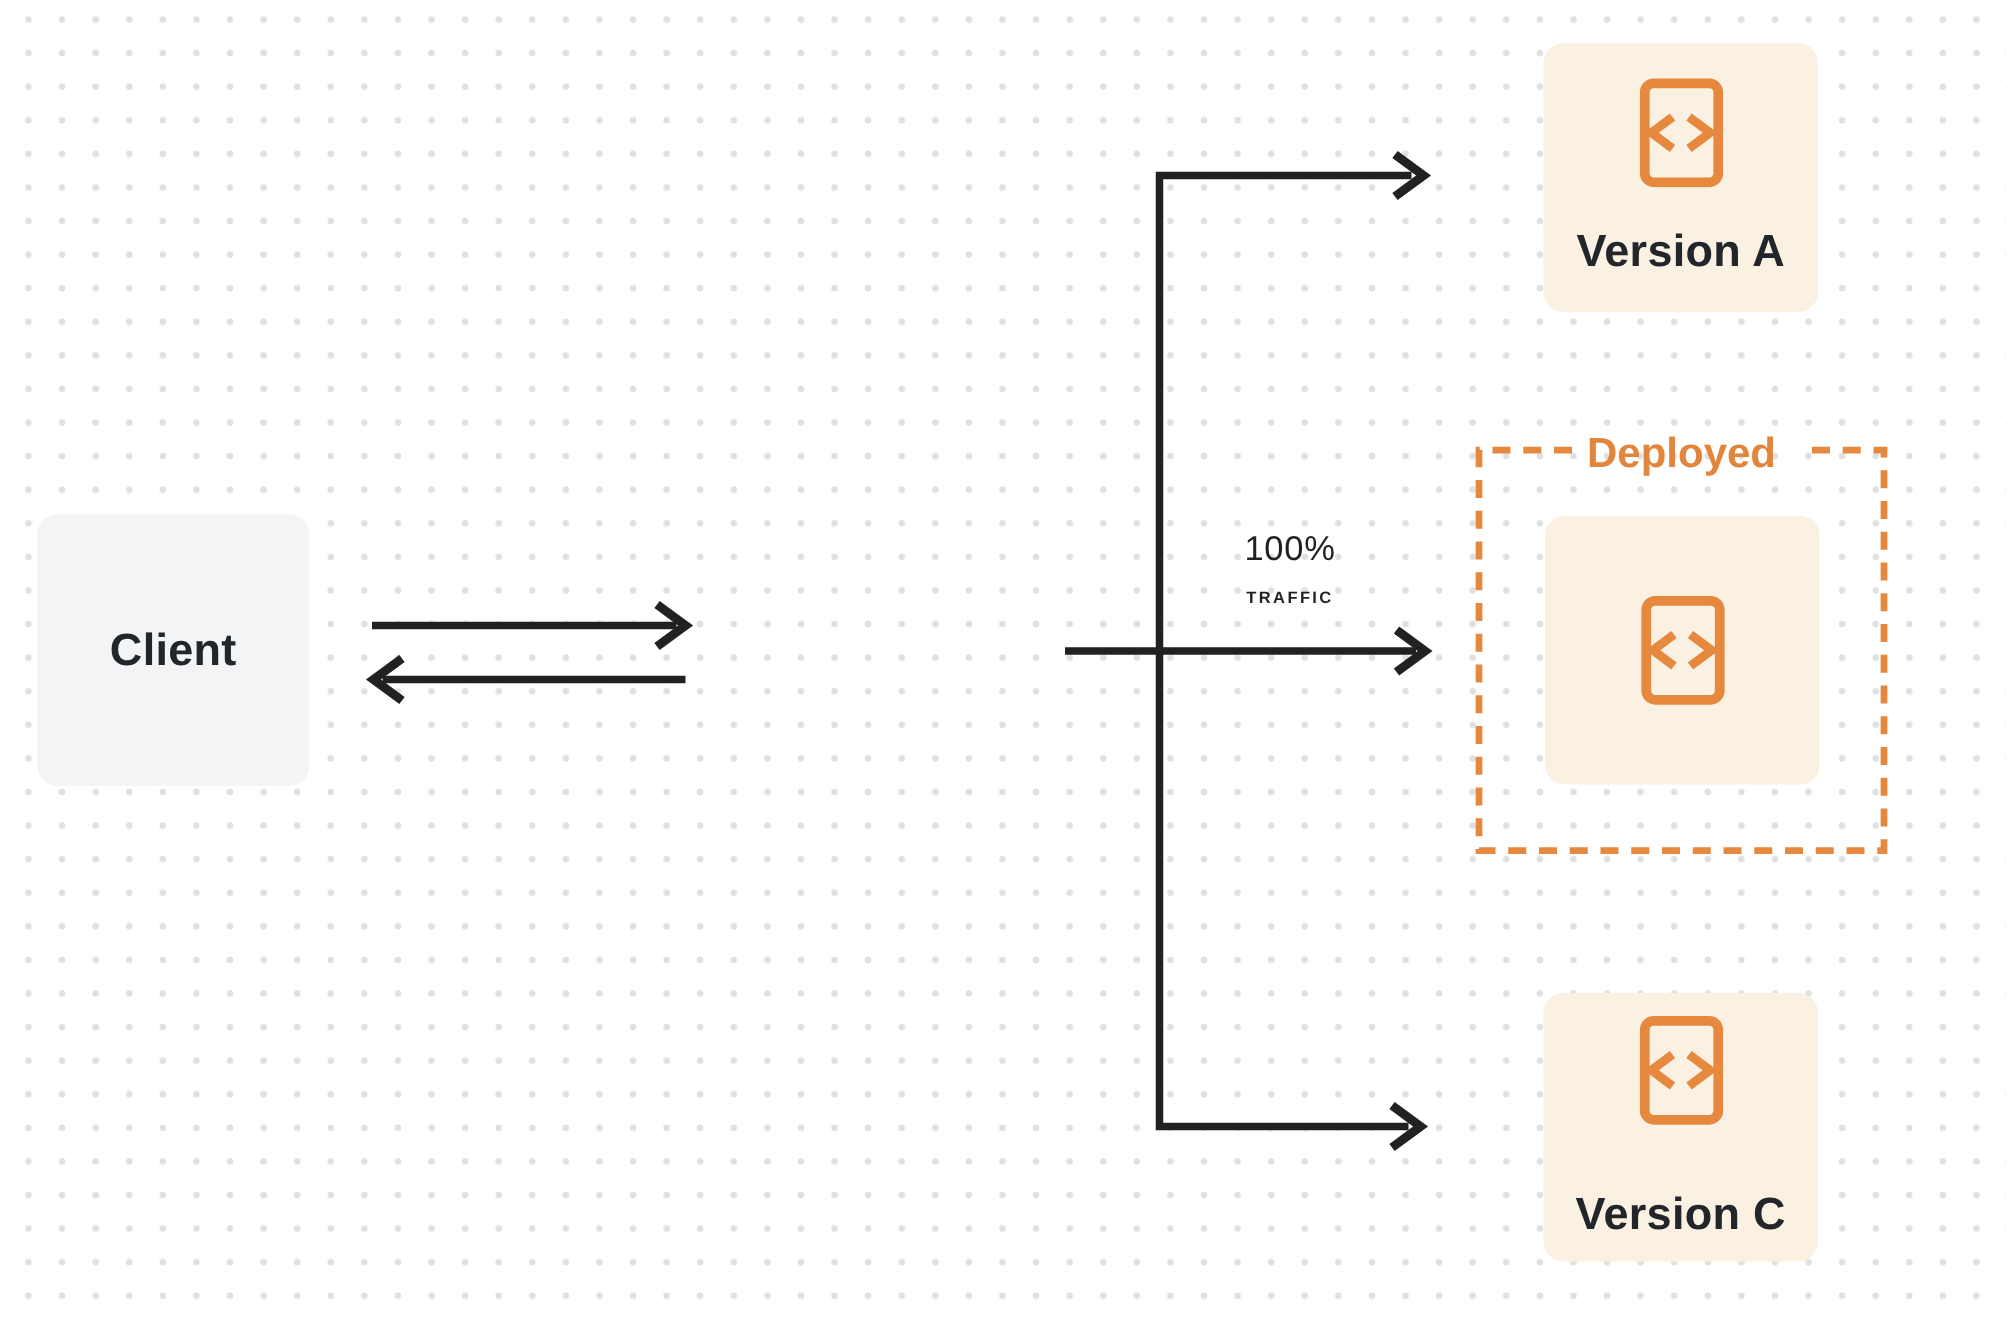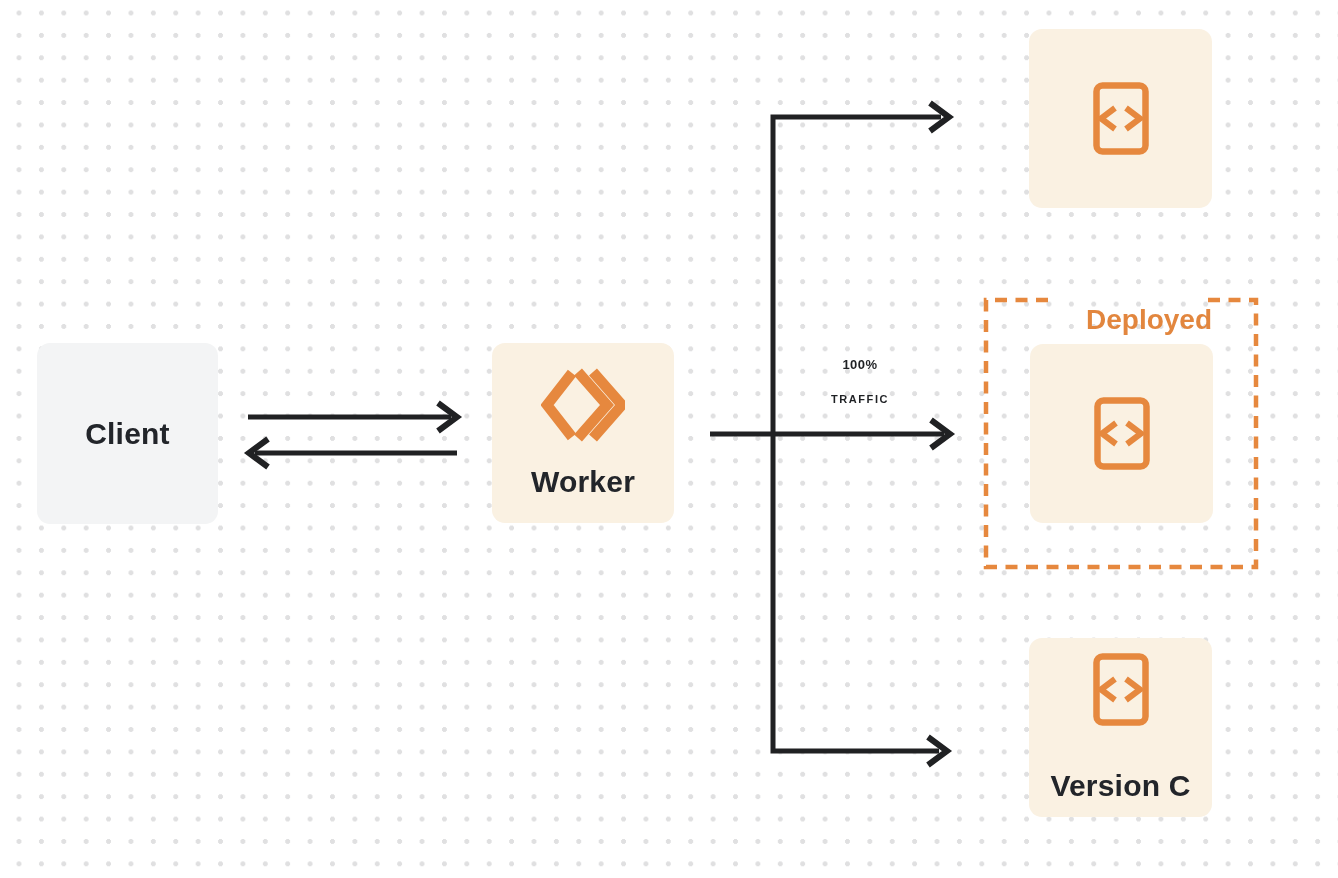--- a/index.html
+++ b/index.html
@@ -33,61 +33,60 @@
     justify-content: center;
   }
   .node .label {
     font-size: 30px;
     font-weight: 700;
     color: #22252a;
     letter-spacing: 0.2px;
     white-space: nowrap;
   }
   .client-node {
-    left: 37px; top: 343px;
+    left: 25px; top: 343px;
     width: 181px; height: 181px;
     background: #f3f4f5;
   }
   .cream {
     background: #faf1e2;
   }
   .worker-node {
     left: 492px; top: 343px;
     width: 182px; height: 180px;
     gap: 22px;
   }
   .version-node {
     width: 183px; height: 179px;
     gap: 26px;
   }
   .version-a-node { left: 1029px; top: 29px; }
   .version-b-node { left: 1030px; top: 344px; }
-  .version-c-node { left: 1029px; top: 638px; gap: 43px; }
+  .version-c-node { left: 1029px; top: 662px; gap: 43px; }
   .icon-box { display: block; }
   .deployed-label {
     position: absolute;
-    left: 1121px; top: 320px;
+    left: 1121px; top: 302px;
     transform: translate(-50%, -50%);
     font-size: 28px;
     font-weight: 700;
     color: #e2863e;
     white-space: nowrap;
-    margin-left: 28px;
   }
   .traffic-label {
     position: absolute;
     left: 860px; top: 382px;
     transform: translate(-50%, -50%);
     text-align: center;
     color: #1f2124;
   }
   .traffic-label .pct {
     display: block;
-    font-size: 13px;
-    font-weight: 700;
+    font-size: 23px;
+    font-weight: 400;
     line-height: 34px;
     letter-spacing: 0.5px;
   }
   .traffic-label .word {
     display: block;
     font-size: 11px;
     font-weight: 700;
     line-height: 34px;
     letter-spacing: 1.6px;
   }
@@ -120,35 +119,28 @@
       <polyline points="928,737 947,751 928,765" stroke-width="6"></polyline>
     </g>
 
     <path d="M 1048 300 L 986 300 L 986 567 L 1256 567 L 1256 300 L 1204 300" stroke="#e6883e" stroke-width="4.5" stroke-dasharray="12 8.5"></path>
   </svg>
 
   <div class="node client-node">
     <span class="label">Client</span>
   </div>
 
-  <div class="node cream worker-node">
-    <svg class="icon-box" width="84" height="76" viewBox="0 0 84 76" fill="none" stroke="#e6883e" stroke-width="10.5" stroke-linecap="butt" stroke-linejoin="miter">
-      <polyline points="31,6 6,38 31,70"></polyline>
-      <polyline points="37,5 66,38 37,71"></polyline>
-      <polyline points="52,5 81,38 52,71"></polyline>
-    </svg>
-    <span class="label">Worker</span>
-  </div>
 
   <div class="node cream version-node version-a-node">
     <svg class="icon-box" width="56" height="73" viewBox="0 0 56 73" fill="none" stroke="#e6883e" stroke-linecap="butt" stroke-linejoin="miter">
       <rect x="3.5" y="3.5" width="49" height="66" rx="6" stroke-width="6.5"></rect>
       <polyline points="22,26 8,36.5 22,47" stroke-width="6"></polyline>
       <polyline points="33,26 47,36.5 33,47" stroke-width="6"></polyline>
     </svg>
+    <span class="label">Version A</span>
   </div>
 
   <div class="node cream version-node version-b-node">
     <svg class="icon-box" width="56" height="73" viewBox="0 0 56 73" fill="none" stroke="#e6883e" stroke-linecap="butt" stroke-linejoin="miter">
       <rect x="3.5" y="3.5" width="49" height="66" rx="6" stroke-width="6.5"></rect>
       <polyline points="22,26 8,36.5 22,47" stroke-width="6"></polyline>
       <polyline points="33,26 47,36.5 33,47" stroke-width="6"></polyline>
     </svg>
   </div>
 

